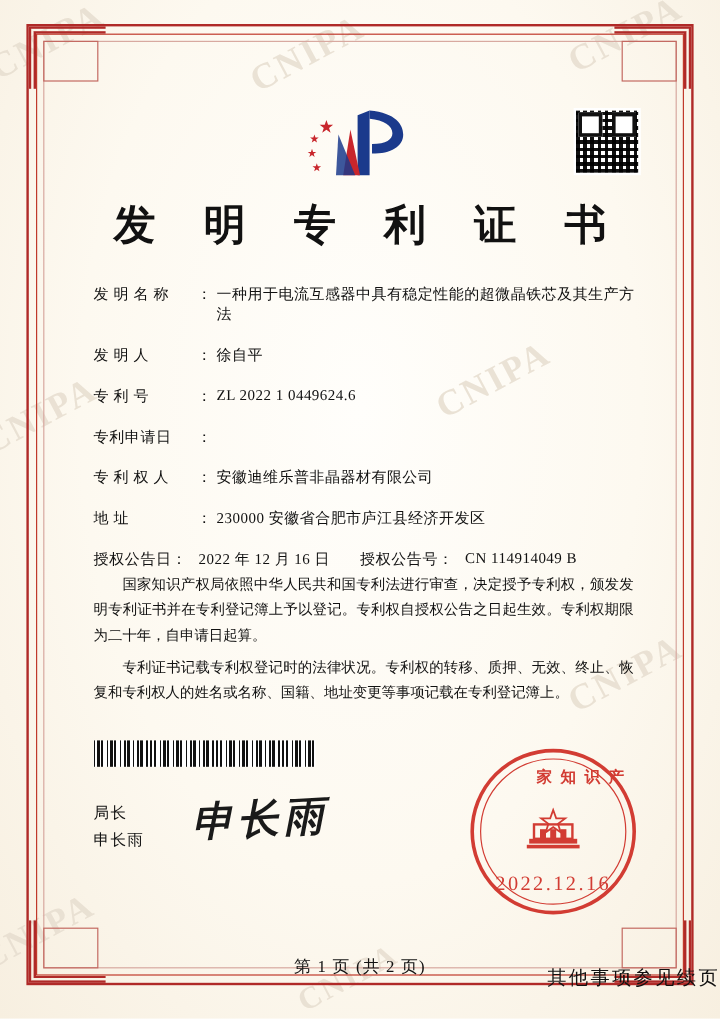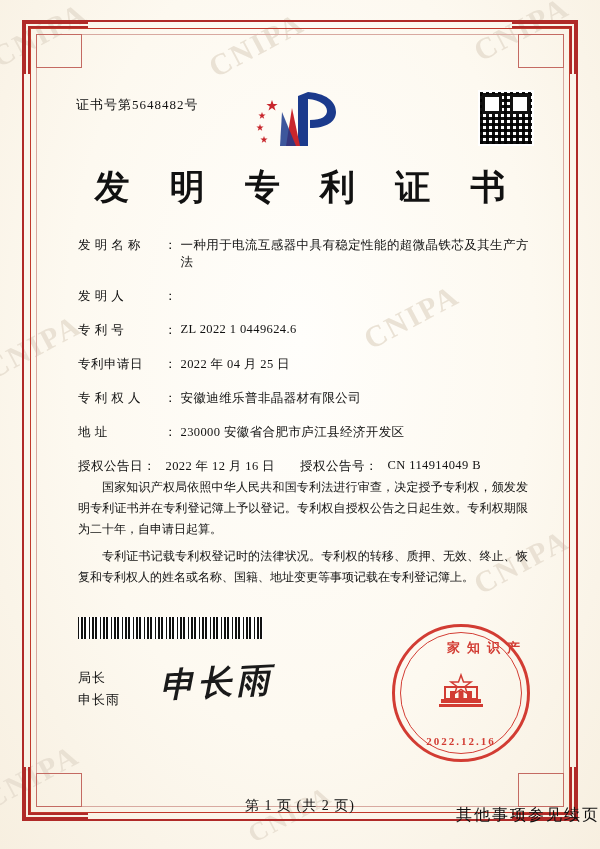--- a/index.html
+++ b/index.html
@@ -178,21 +178,21 @@
   }
   .seal .inner-ring{
     position:absolute;inset:5px;border:1px solid #cf2d24;border-radius:50%;
   }
   .seal .seal-top{
     position:absolute;left:0;right:0;top:12px;text-align:right;
     font-size:13px;letter-spacing:7px;font-weight:bold;
   }
   .seal .seal-bottom{
     position:absolute;left:0;right:0;bottom:12px;text-align:center;
-    font-size:11px;letter-spacing:2px;font-weight:bold;
+    font-size:17px;letter-spacing:2px;font-weight:normal;
   }
   .seal .star{
     position:absolute;left:50%;top:50%;transform:translate(-50%,-50%);
     width:46px;height:40px;
   }
 
   .pageno{
     position:absolute;left:0;right:0;top:745px;
     text-align:center;font-size:14px;color:#111;letter-spacing:1px;
   }
@@ -219,21 +219,20 @@
   <div class="border-outer"></div>
   <div class="border-inner"></div>
   <div class="border-thin"></div>
   <div class="corner c-tl"></div>
   <div class="corner c-tr"></div>
   <div class="corner c-bl"></div>
   <div class="corner c-br"></div>
 
   <div class="content">
 
-    <div class="cert-no">证书号第5648482号</div>
 
     <div class="qr"></div>
 
     <div class="emblem">
       <svg viewBox="0 0 96 62" width="96" height="62">
         <path d="M46 6 L56 2 L56 56 L46 56 Z" fill="#1b3a8c"></path>
         <path d="M56 2 C78 4 84 14 84 22 C84 32 74 38 58 38 L58 30 C70 30 75 26 75 21 C75 15 68 10 56 9 Z" fill="#1b3a8c"></path>
         <path d="M40 18 L48 56 L34 56 Z" fill="#c8262c"></path>
         <path d="M30 22 L44 56 L28 56 Z" fill="#1b3a8c" opacity="0.85"></path>
         <g fill="#c8262c">
@@ -249,30 +248,30 @@
 
     <div class="fields">
       <div class="row">
         <div class="label">发 明 名 称</div>
         <div class="colon">：</div>
         <div class="value">一种用于电流互感器中具有稳定性能的超微晶铁芯及其生产方法</div>
       </div>
       <div class="row">
         <div class="label">发 明 人</div>
         <div class="colon">：</div>
+        <div class="value">徐自平</div>
       </div>
       <div class="row">
         <div class="label">专 利 号</div>
         <div class="colon">：</div>
         <div class="value">ZL 2022 1 0449624.6</div>
       </div>
       <div class="row">
         <div class="label">专利申请日</div>
         <div class="colon">：</div>
-        <div class="value">2022 年 04 月 25 日</div>
       </div>
       <div class="row">
         <div class="label">专 利 权 人</div>
         <div class="colon">：</div>
         <div class="value">安徽迪维乐普非晶器材有限公司</div>
       </div>
       <div class="row">
         <div class="label">地 址</div>
         <div class="colon">：</div>
         <div class="value">230000 安徽省合肥市庐江县经济开发区</div>

